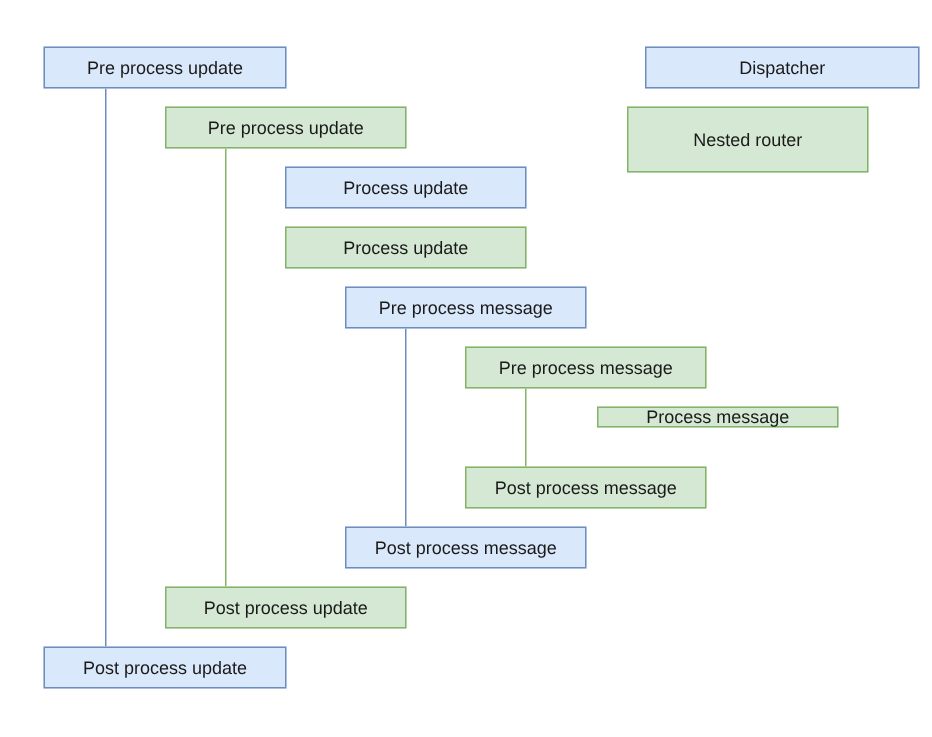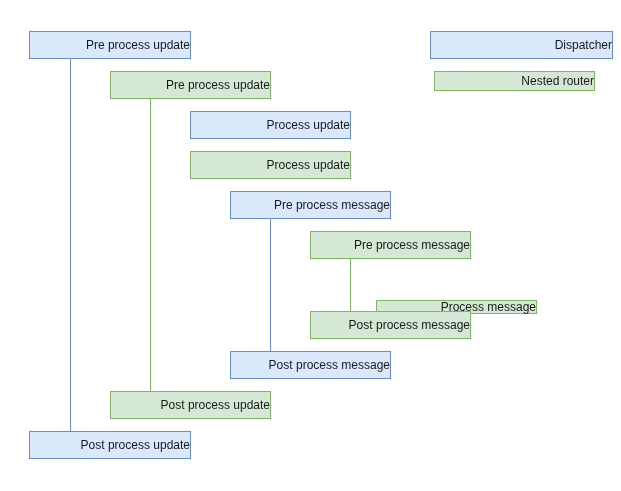--- a/index.html
+++ b/index.html
@@ -18,21 +18,21 @@
     width: 621px;
     height: 491px;
   }
   .node {
     position: absolute;
     box-sizing: border-box;
     border-width: 1px;
     border-style: solid;
     display: flex;
     align-items: center;
-    justify-content: flex-end;
+    justify-content: center;
     font-size: 12px;
     line-height: 1;
     color: #1a1a1a;
     text-align: center;
     white-space: nowrap;
     z-index: 2;
   }
   .node.blue {
     background: #dae8fc;
     border-color: #6c8ebf;
@@ -70,21 +70,21 @@
       </div>
       <div class="node green" style="left: 190px; top: 151px; width: 161px; height: 28px;">
         <span>Process update</span>
       </div>
       <div class="node blue" style="left: 230px; top: 191px; width: 161px; height: 28px;">
         <span>Pre process message</span>
       </div>
       <div class="node green" style="left: 310px; top: 231px; width: 161px; height: 28px;">
         <span>Pre process message</span>
       </div>
-      <div class="node green" style="left: 376px; top: 271px; width: 161px; height: 14px; margin-top: 29px;">
+      <div class="node green" style="left: 398px; top: 271px; width: 161px; height: 14px;">
         <span>Process message</span>
       </div>
       <div class="node green" style="left: 310px; top: 311px; width: 161px; height: 28px;">
         <span>Post process message</span>
       </div>
       <div class="node blue" style="left: 230px; top: 351px; width: 161px; height: 28px;">
         <span>Post process message</span>
       </div>
       <div class="node green" style="left: 110px; top: 391px; width: 161px; height: 28px;">
         <span>Post process update</span>
@@ -96,17 +96,17 @@
   <div id="lifelines-layer">
       <div class="lifeline blue" style="left: 70px; top: 59px; height: 372px;"></div>
       <div class="lifeline green" style="left: 150px; top: 99px; height: 292px;"></div>
       <div class="lifeline blue" style="left: 270px; top: 219px; height: 132px;"></div>
       <div class="lifeline green" style="left: 350px; top: 259px; height: 52px;"></div>
     </div>
   <div id="legend-layer">
       <div class="node blue" style="left: 430px; top: 31px; width: 183px; height: 28px;">
         <span>Dispatcher</span>
       </div>
-      <div class="node green" style="left: 434px; top: 71px; width: 161px; height: 20px;">
+      <div class="node green" style="left: 418px; top: 71px; width: 161px; height: 44px;">
         <span>Nested router</span>
       </div>
     </div>
 </div>
 
 </body></html>

